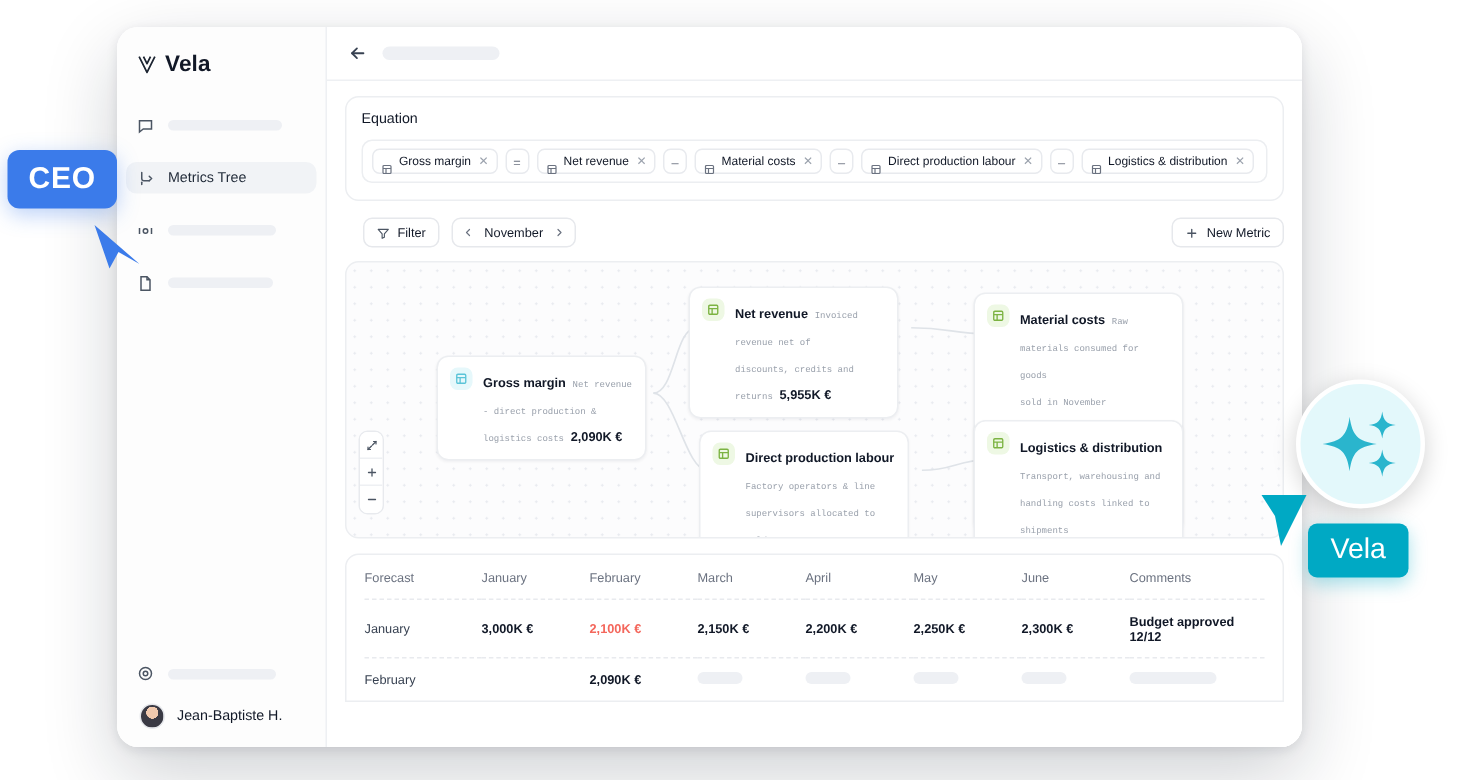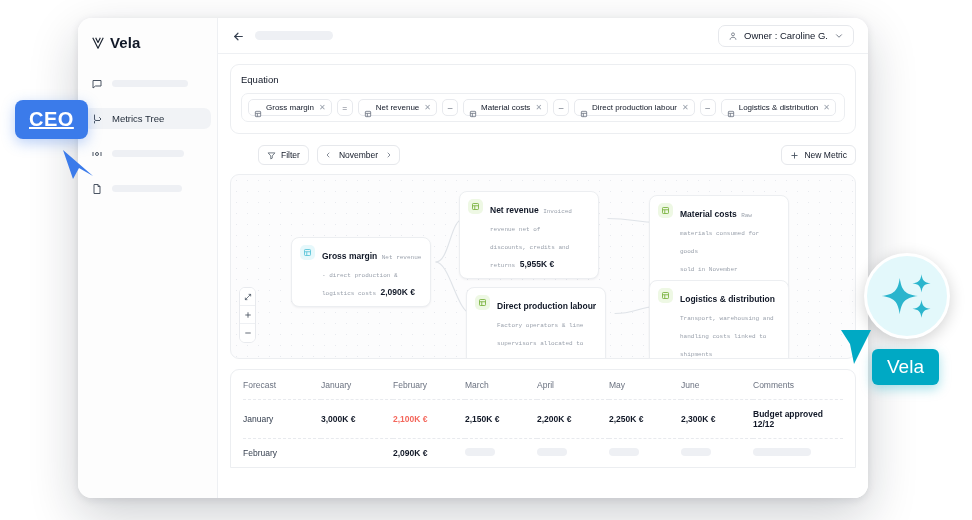--- a/index.html
+++ b/index.html
@@ -93,21 +93,21 @@
   }
   .chip-ico { width:8px; height:8px; color:#6b7280; flex:none; }
   .chip-text { font-size: 8px; color:#111827; }
   .chip-x { font-size: 8px; color:#9aa1ac; margin-left:1px; cursor:pointer; }
   .op {
     width: 16px; height: 17px; border:1px solid #e8eaee; border-radius:5px;
     background:#fff; display:flex; align-items:center; justify-content:center;
     font-size: 8.5px; color:#6b7280; flex:none;
   }
 
-  .toolbar { display:flex; align-items:center; gap:8px; margin: 11px 0 9px 16px; padding-left: 12px; }
+  .toolbar { display:flex; align-items:center; gap:8px; margin: 11px 0 9px 0; padding-left: 12px; }
   .btn {
     display:flex; align-items:center; gap:5px; height: 20px; padding: 0 8px;
     border:1px solid #e6e8ec; border-radius:6px; background:#fff;
     font-size: 8.5px; color:#111827; cursor:pointer; white-space:nowrap;
   }
   .btn svg { width:9px; height:9px; color:#4b5563; flex:none;}
   .month-btn { gap:7px; padding: 0 6px; }
   .month-btn .mchev { width:8px; height:8px; color:#6b7280; }
   .btn.right { margin-left:auto; }
 
@@ -173,25 +173,24 @@
   tr.row-1 td { font-weight: 700; }
   tr.row-1 td.first, tr.row-2 td.first { font-weight: 400; color:#374151; }
   td.red { color:#f4675c; font-weight:400; }
   tr.row-2 td { font-weight:700; }
   .cellskel { display:inline-block; height: 8px; border-radius:4px; background:#eef0f4; }
   .cellskel.s { width: 30px; } .cellskel.l { width: 58px; }
   col.c-first { width: 13%; } col.c-m { width: 12%; } col.c-com { width: 15%; }
 
   
   .ceo-badge {
-    position:absolute; left: 15px; top: 100px;
+    position:absolute; left: 5px; top: 100px;
     background:#3b7bea; color:#fff; border-radius: 8px;
     padding: 8px 14px; font-size: 20px; font-weight:700; letter-spacing:.5px;
     box-shadow: 0 4px 14px rgba(59,123,234,.35);
-    text-decoration: underline;
   }
   .ceo-cursor { position:absolute; left: 60px; top: 138px; width: 34px; height: 42px; }
 
   
   .vela-badge {
     position:absolute; right: 6px; bottom: 4px; width: 132px; height: 150px;
   }
   .vela-circle {
     position:absolute; left: 30px; top: 0px; width: 86px; height: 86px;
     border-radius: 50%; background:#e3f8fb;
@@ -261,43 +260,48 @@
           <span class="nav-ico">
             <svg viewBox="0 0 24 24" fill="none" stroke="currentColor" stroke-width="2">
               <path d="M6 3h8l4 4v14H6z"></path>
                 <path d="M14 3v4h4"></path>
             </svg>
           </span>
           <span class="skel w3"></span>
         </div>
       </nav>
 
+      <div class="side-bottom">
+        <div class="nav-item">
+          <span class="nav-ico">
+            <svg viewBox="0 0 24 24" fill="none" stroke="currentColor" stroke-width="2">
+              <circle cx="12" cy="12" r="3"></circle>
+                <circle cx="12" cy="12" r="8"></circle>
+            </svg>
+          </span>
+          <span class="skel w2"></span>
+        </div>
+        <div class="user">
+          <span class="avatar"></span>
+          <span class="user-name">Jean-Baptiste H.</span>
+        </div>
+      </div>
     </aside>
 
     <section class="main">
 
       <div class="topbar">
         <span class="back-ico">
           <svg viewBox="0 0 24 24" fill="none" stroke="currentColor" stroke-width="2.2" stroke-linecap="round" stroke-linejoin="round">
             <path d="M19 12H5"></path>
               <path d="M11 6l-6 6 6 6"></path>
           </svg>
         </span>
         <span class="title-skel"></span>
 
-        <div class="owner-pill">
-          <svg viewBox="0 0 24 24" fill="none" stroke="currentColor" stroke-width="2">
-            <circle cx="12" cy="8" r="3.5"></circle>
-              <path d="M5 21c0-4 3.2-6 7-6s7 2 7 6"></path>
-          </svg>
-          <span class="owner-text">Owner : Caroline G.</span>
-          <svg class="chev" viewBox="0 0 24 24" fill="none" stroke="currentColor" stroke-width="2.2" stroke-linecap="round" stroke-linejoin="round">
-            <path d="M6 9l6 6 6-6"></path>
-          </svg>
-        </div>
       </div>
 
       <div class="content">
 
         <div class="eq-card">
           <div class="eq-title">Equation</div>
           <div class="eq-box">
 
             <span class="chip">
               <span class="chip-ico">

